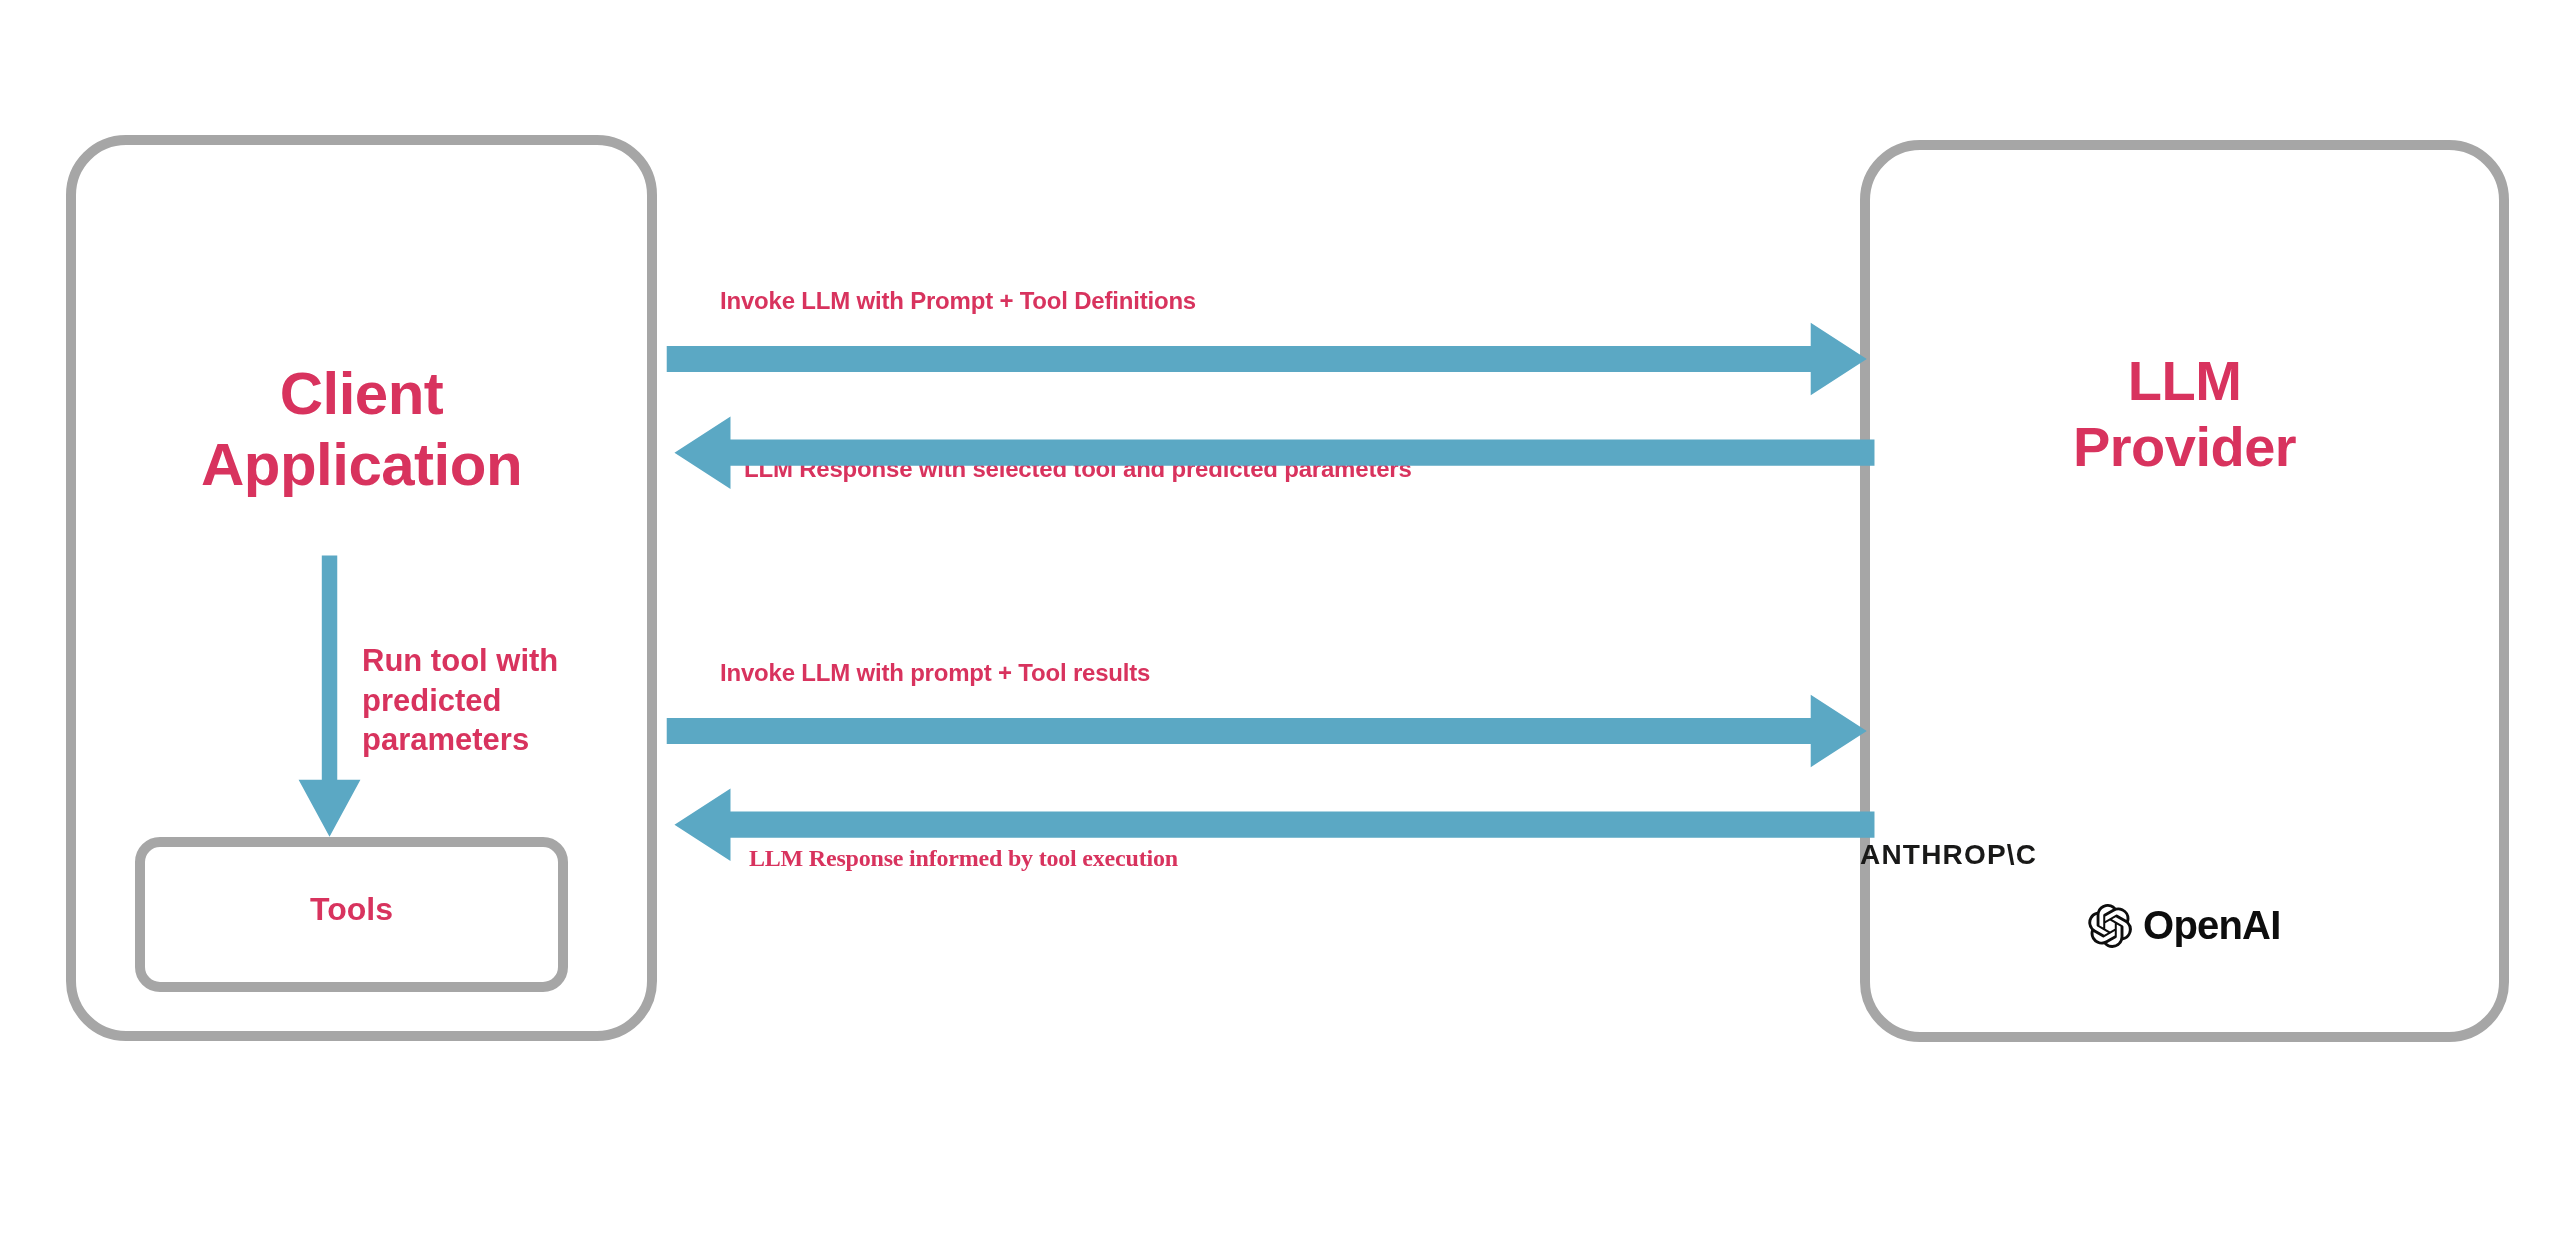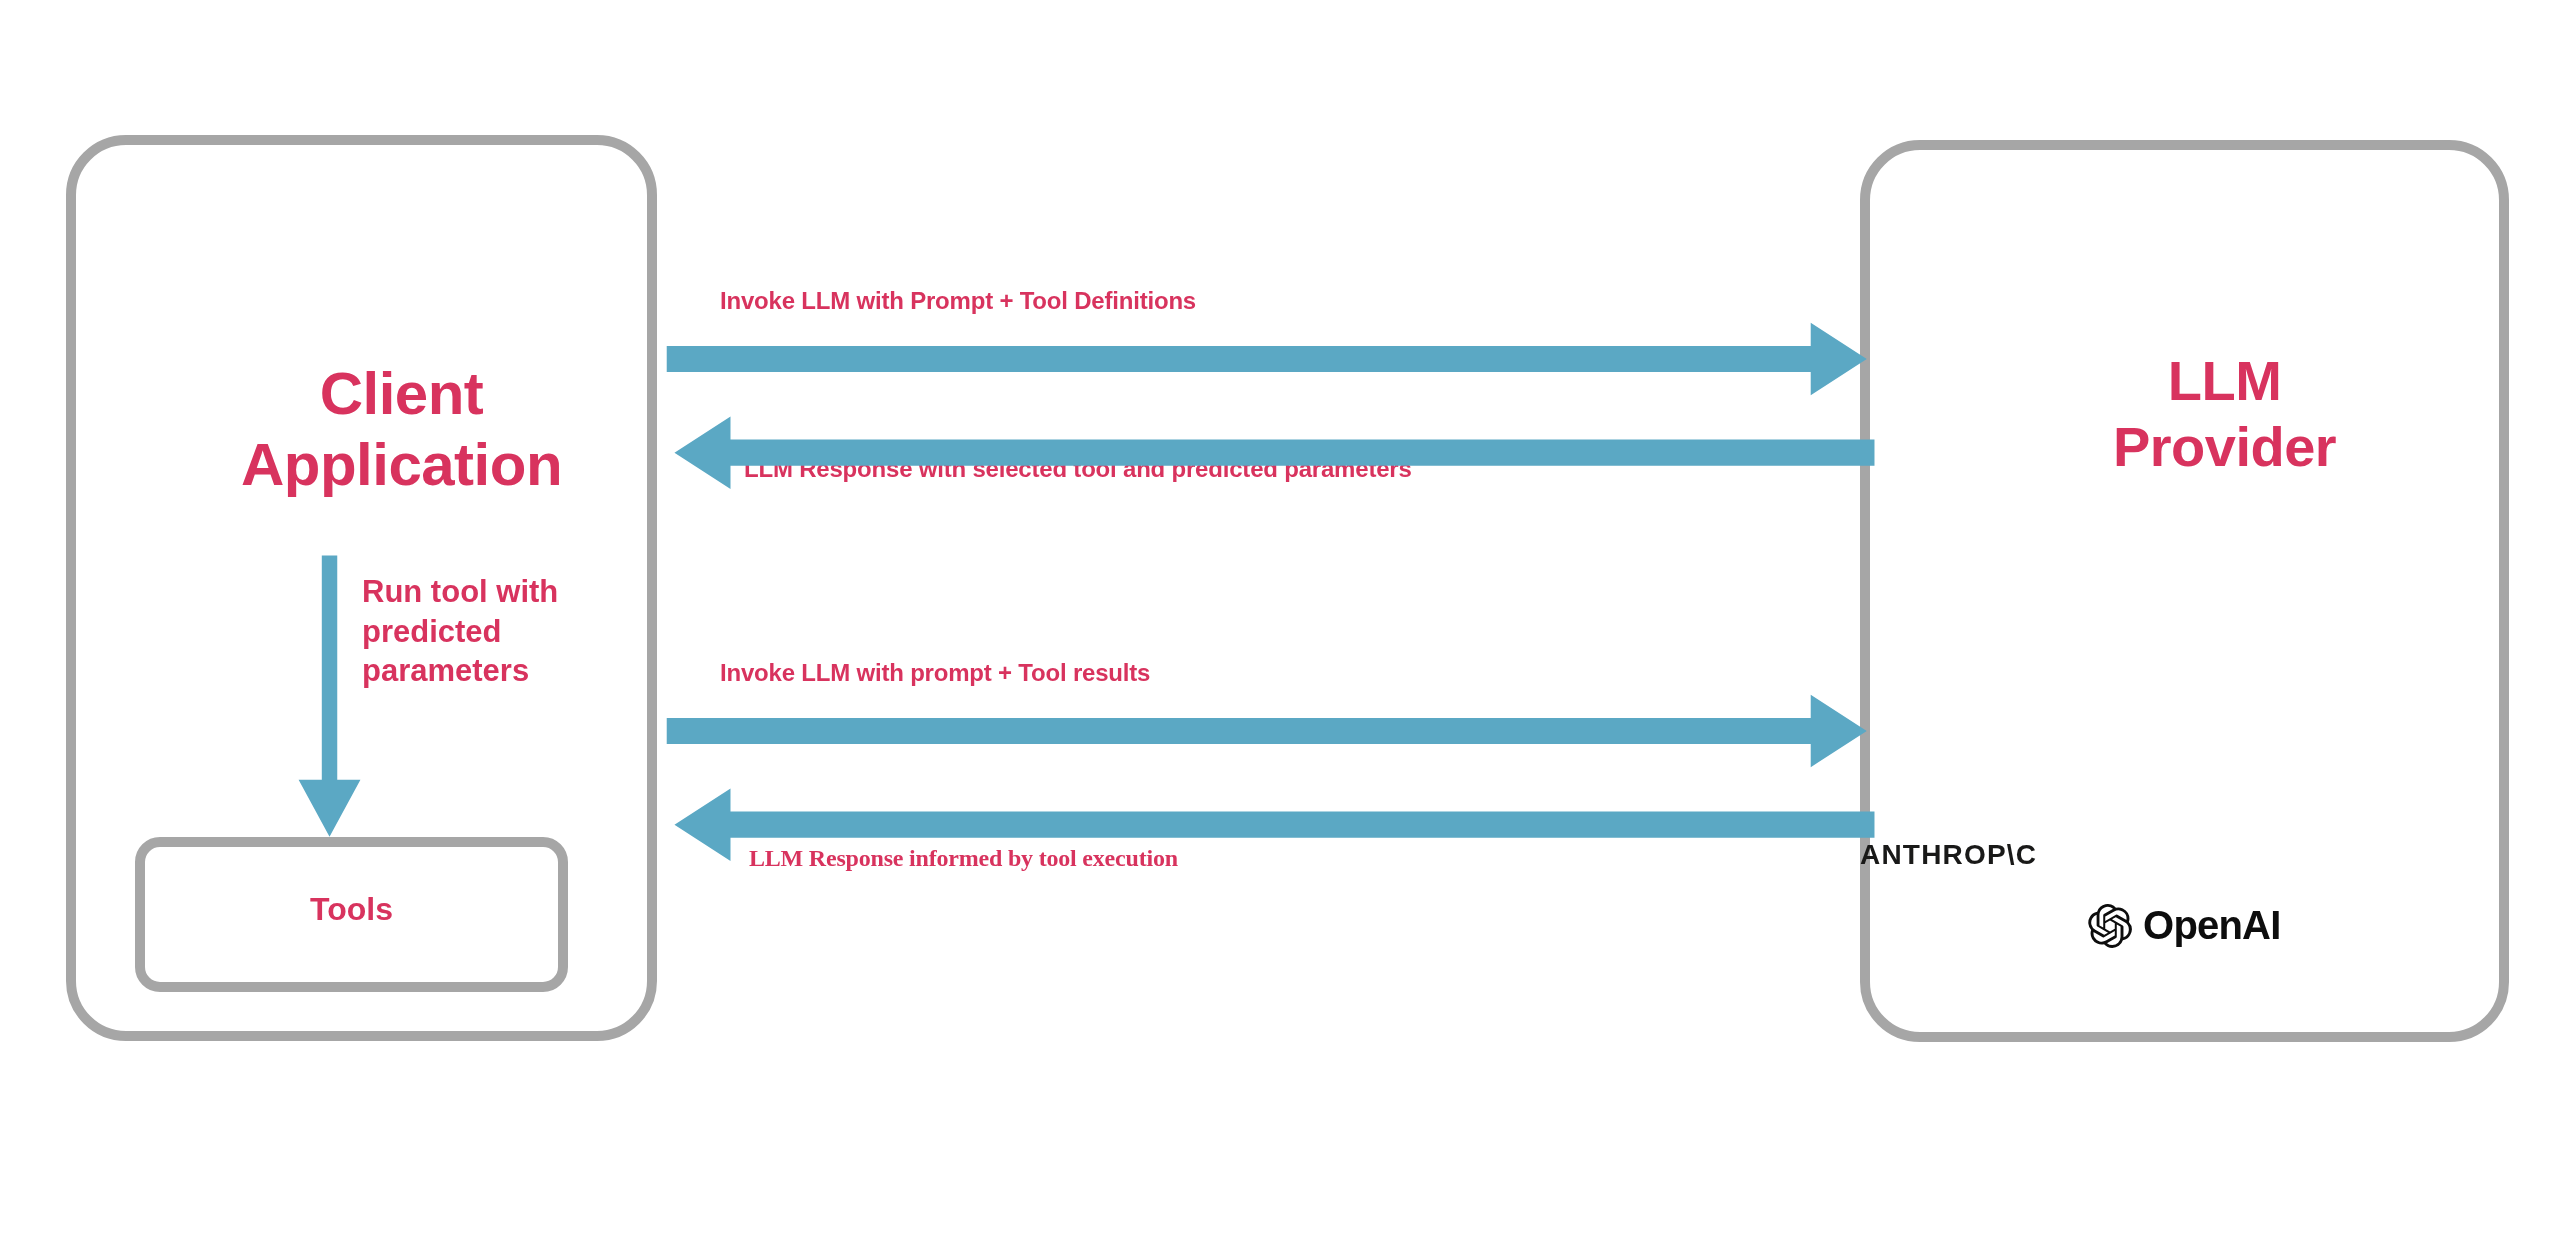--- a/index.html
+++ b/index.html
@@ -54,21 +54,20 @@
 
   
   .panel-title {
     position: absolute;
     color: #d8335e;
     font-weight: bold;
     text-align: center;
     line-height: 1.18;
     white-space: pre-line;
     letter-spacing: -0.5px;
-    margin-left: 40px;
   }
   #client-title {
     left: 66px;
     top: 359px;
     width: 591px;
     font-size: 60px;
   }
   #provider-title {
     left: 1860px;
     top: 348px;
@@ -96,21 +95,21 @@
     letter-spacing: -0.2px;
   }
   #label-1 { left: 720px; top: 287px; }
   #label-2 { left: 744px; top: 455px; }
   #label-3 { left: 720px; top: 659px; }
   #label-4 { left: 749px; top: 845px; font-family: Liberation Serif, serif; }
 
   #label-vertical {
     position: absolute;
     left: 362px;
-    top: 572px;
+    top: 641px;
     width: 280px;
     color: #d8335e;
     font-size: 31px;
     font-weight: bold;
     line-height: 1.28;
     white-space: pre-line;
   }
 
   
   #arrow-layer {

